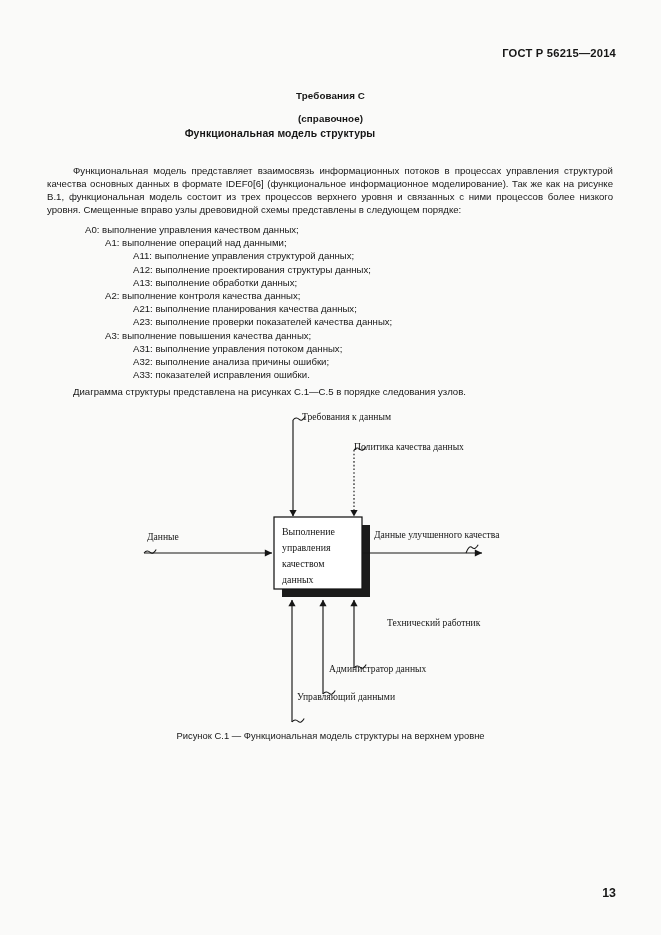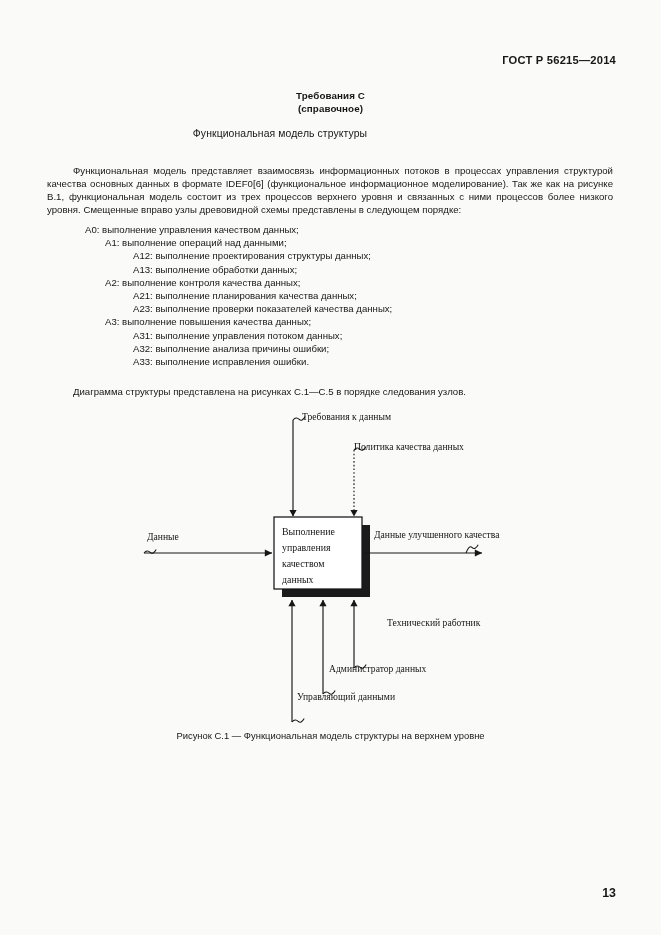--- a/index.html
+++ b/index.html
@@ -20,21 +20,21 @@
   .page {
     position: absolute;
     left: 0; top: 0;
     width: 661px;
     height: 935px;
   }
 
   
   .doc-header {
     position: absolute;
-    top: 54px;
+    top: 47px;
     right: 45px;
     font-size: 11.2px;
     font-weight: bold;
     letter-spacing: 0.2px;
     white-space: nowrap;
   }
 
   
   .appendix-block {
     position: absolute;
@@ -44,32 +44,32 @@
     text-align: center;
   }
   .appendix-title {
     font-size: 9.8px;
     font-weight: bold;
     letter-spacing: 0.1px;
   }
   .appendix-sub {
     font-size: 9.8px;
     font-weight: bold;
-    margin-top: 2px;
+    margin-top: 12px;
     letter-spacing: 0.1px;
   }
 
   .section-title {
     position: absolute;
     top: 128px;
     left: 0;
     width: 560px;
     text-align: center;
     font-size: 10.4px;
-    font-weight: normal;
+    font-weight: bold;
     letter-spacing: 0.1px;
   }
 
   
   .body-para {
     position: absolute;
     top: 164px;
     left: 47px;
     width: 566px;
     font-size: 9.6px;
@@ -156,29 +156,30 @@
     <div class="appendix-sub">(справочное)</div>
   </div>
 
   <div class="section-title">Функциональная модель структуры</div>
 
   <div class="body-para">Функциональная модель представляет взаимосвязь информационных потоков в процессах управления структурой качества основных данных в формате IDEF0[6] (функциональное информационное моделирование). Так же как на рисунке В.1, функциональная модель состоит из трех процессов верхнего уровня и связанных с ними процессов более низкого уровня. Смещенные вправо узлы древовидной схемы представлены в следующем порядке:</div>
 
   <div class="node-list">
       <div class="node-item lvl-0">А0: выполнение управления качеством данных;</div>
       <div class="node-item lvl-1">А1: выполнение операций над данными;</div>
+      <div class="node-item lvl-2">А11: выполнение управления структурой данных;</div>
       <div class="node-item lvl-2">А12: выполнение проектирования структуры данных;</div>
       <div class="node-item lvl-2">А13: выполнение обработки данных;</div>
       <div class="node-item lvl-1">А2: выполнение контроля качества данных;</div>
       <div class="node-item lvl-2">А21: выполнение планирования качества данных;</div>
       <div class="node-item lvl-2">А23: выполнение проверки показателей качества данных;</div>
       <div class="node-item lvl-1">А3: выполнение повышения качества данных;</div>
       <div class="node-item lvl-2">А31: выполнение управления потоком данных;</div>
       <div class="node-item lvl-2">А32: выполнение анализа причины ошибки;</div>
-      <div class="node-item lvl-2">А33: выполнение исправления ошибки.</div>
+      <div class="node-item lvl-2">А33: показателей исправления ошибки.</div>
     </div>
 
   <div class="closing-para">Диаграмма структуры представлена на рисунках С.1—С.5 в порядке следования узлов.</div>
 
   <div class="figure">
     <svg width="661" height="320" viewBox="0 0 661 320" xmlns="http://www.w3.org/2000/svg">
       <defs>
         <marker id="arrowDown" markerWidth="9" markerHeight="9" refX="4.2" refY="7.4" orient="0" markerUnits="userSpaceOnUse">
           <path d="M0.6,1.4 L4.2,7.8 L7.8,1.4 Z" fill="#161616"></path>
         </marker>

